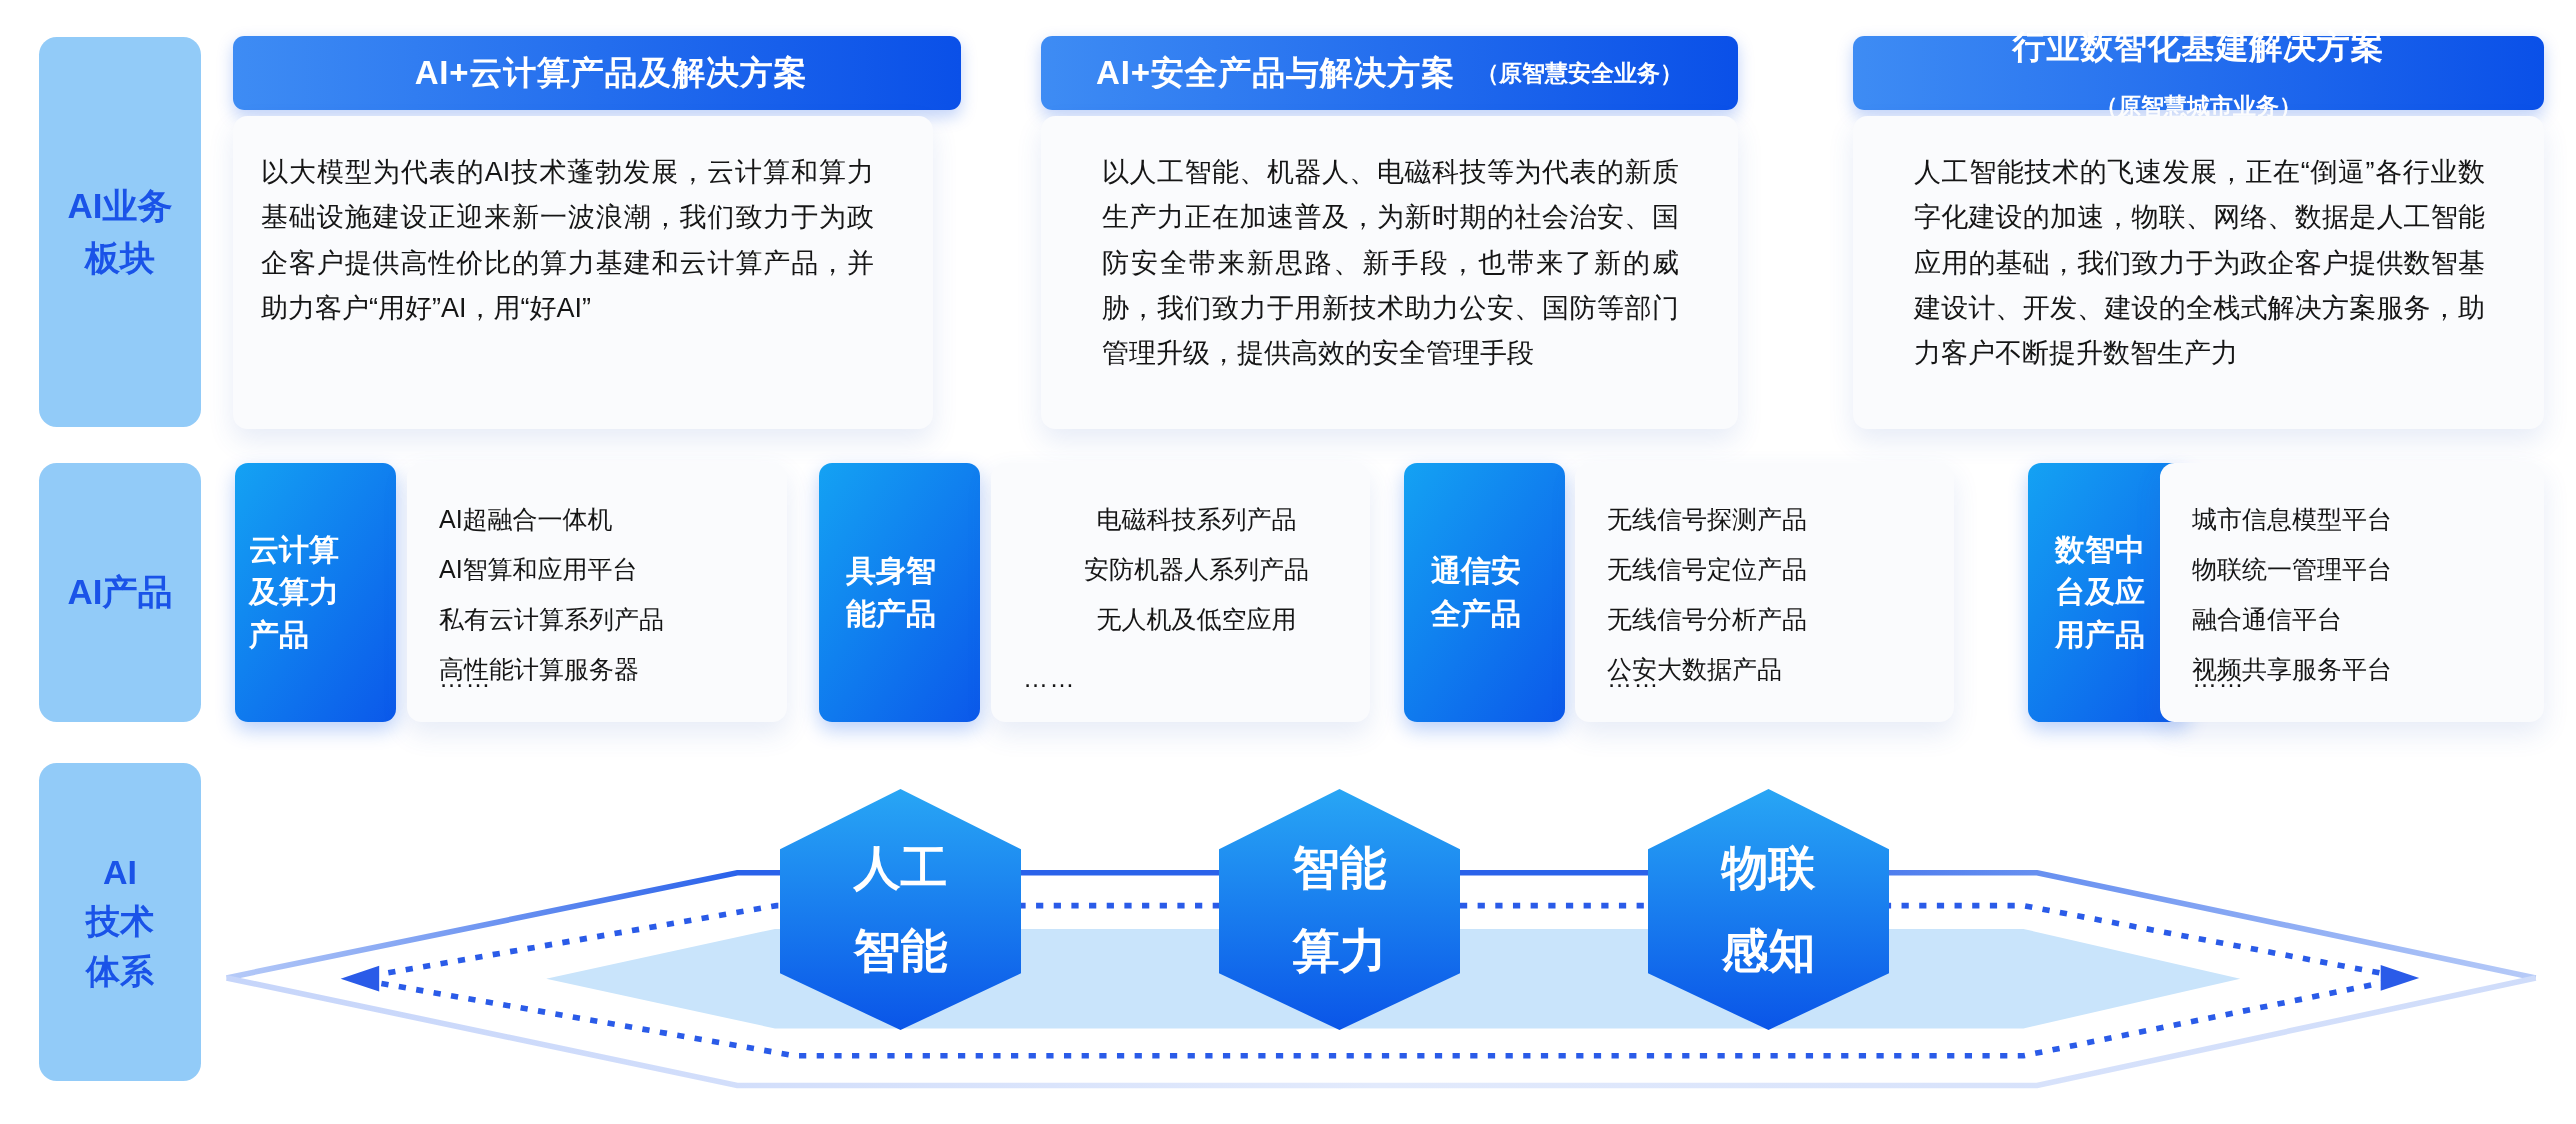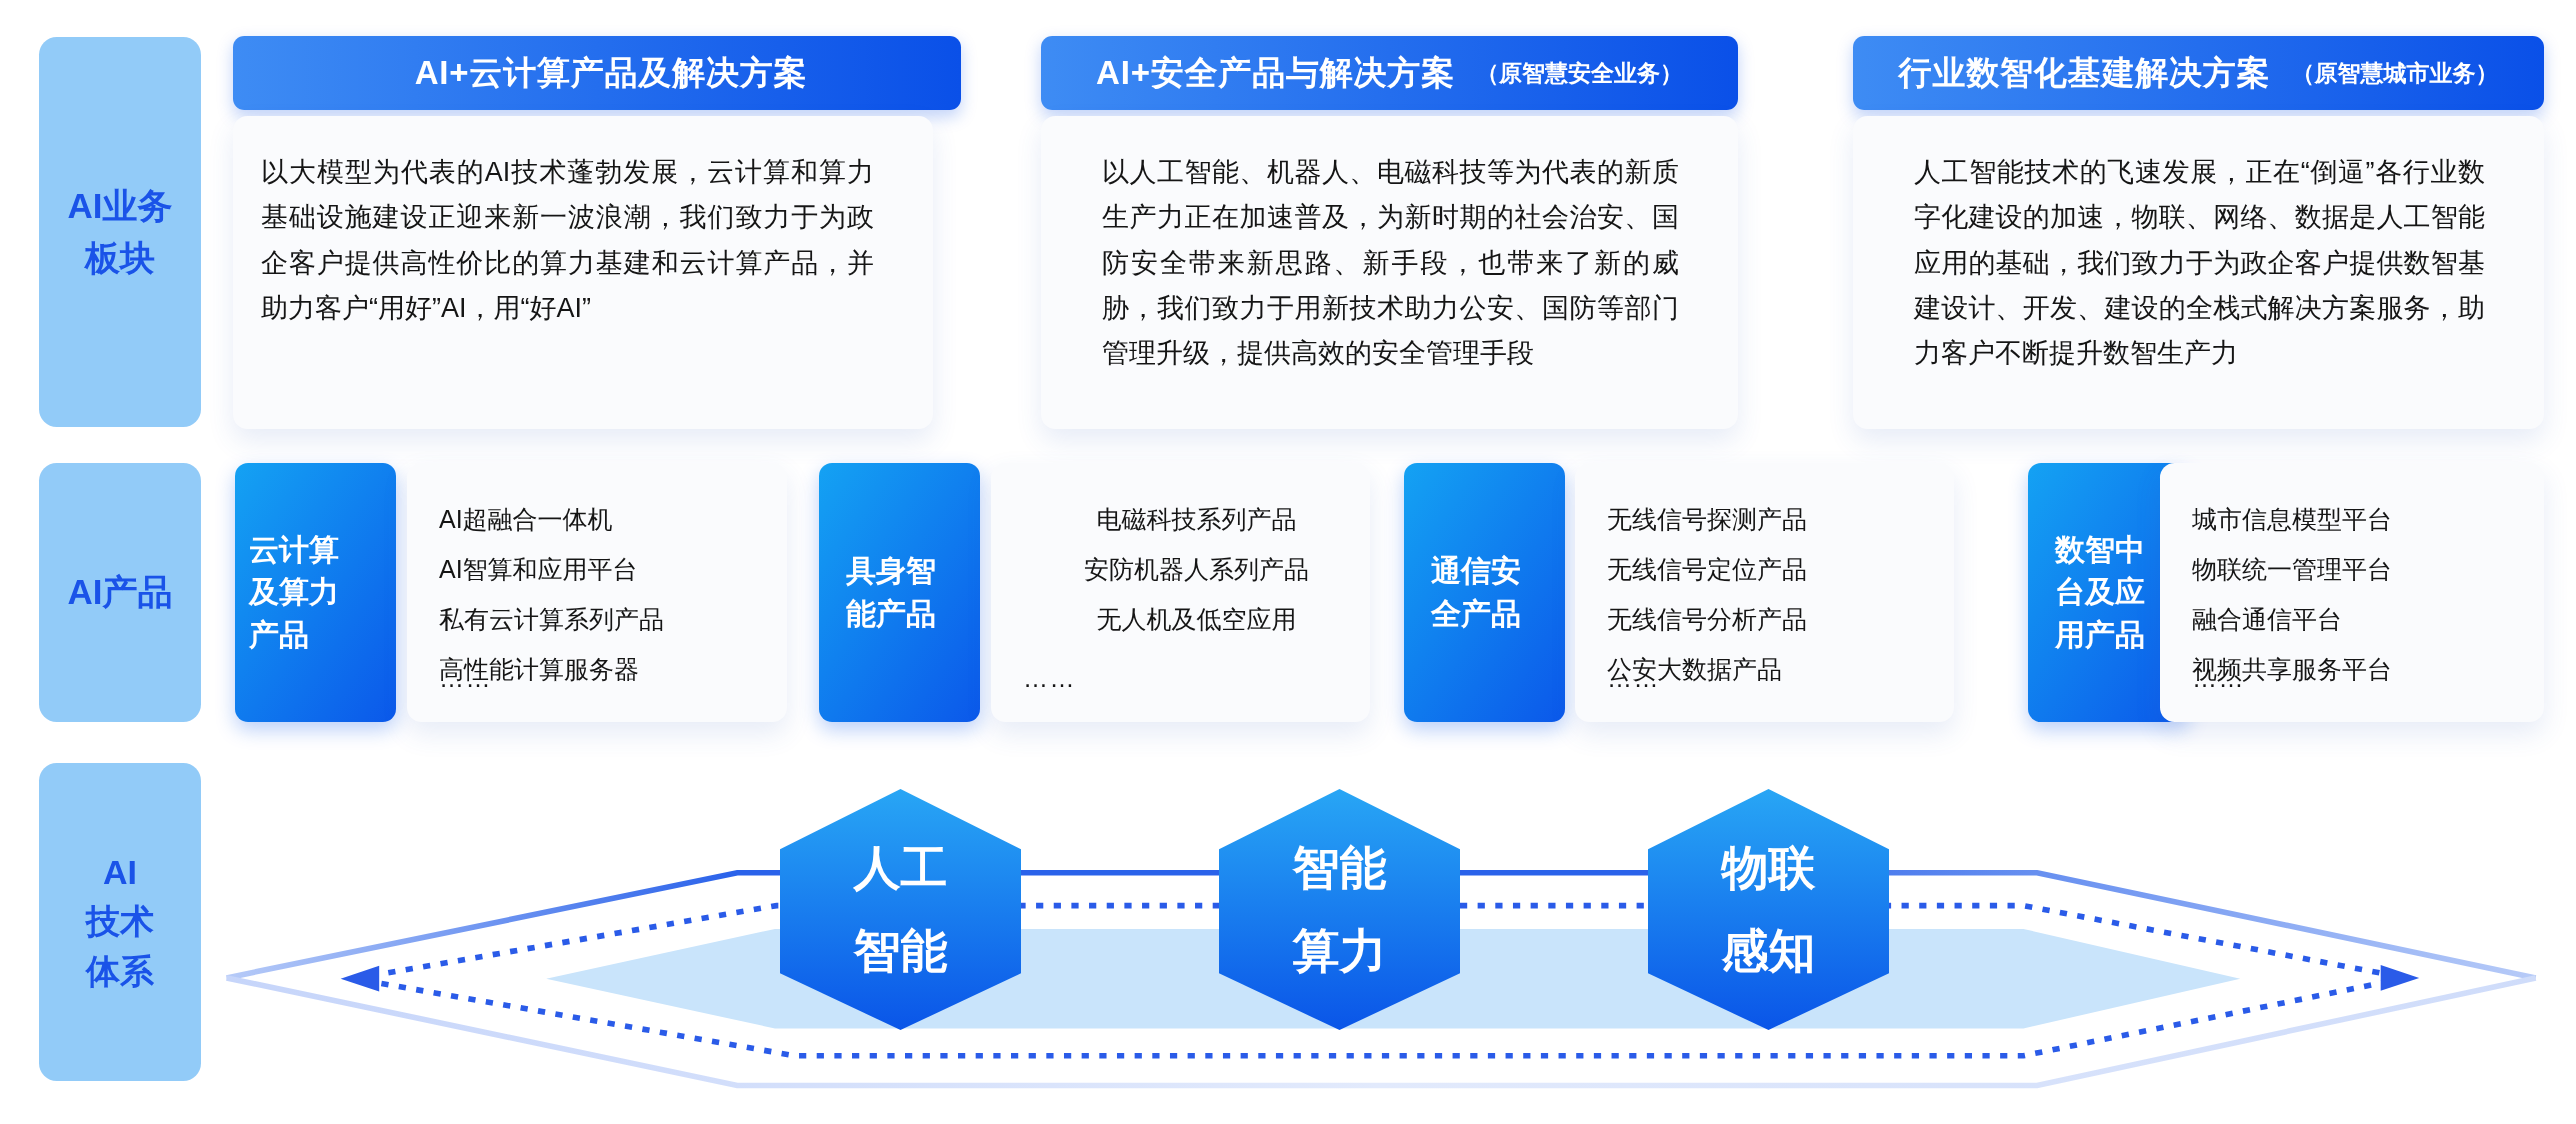--- a/index.html
+++ b/index.html
@@ -29,21 +29,21 @@
   .biz-sub{font-size:23px;font-weight:700;}
   .biz-body{
     position:absolute;top:116px;height:313px;
     background:#FAFBFD;border-radius:14.5px;
     box-shadow:0 11.2px 27px rgba(60,100,190,.12);
     box-sizing:border-box;padding:34px 59px 0 61px;
     font-size:27px;line-height:1.68;color:#151515;text-align:justify;
   }
   #bh1,#bb1{left:233px;width:700px;padding-left:28px;}
   #bh2,#bb2{left:1041px;width:697px;}
-  #bh3,#bb3{left:1853px;width:691px;}
+  #bh3,#bb3{left:1853px;width:691px;flex-direction:column;}
 
   
   .badge{
     position:absolute;top:463px;height:259px;width:161px;border-radius:13px;
     background:linear-gradient(125deg,#14A2F3 0%,#0B58EA 100%);
     color:#fff;font-weight:800;font-size:30px;line-height:1.42;
     display:flex;align-items:center;box-sizing:border-box;padding-left:27px;
     white-space:pre-line;box-shadow:0 8px 19px rgba(11,87,234,.28);
   }
   .plist{

